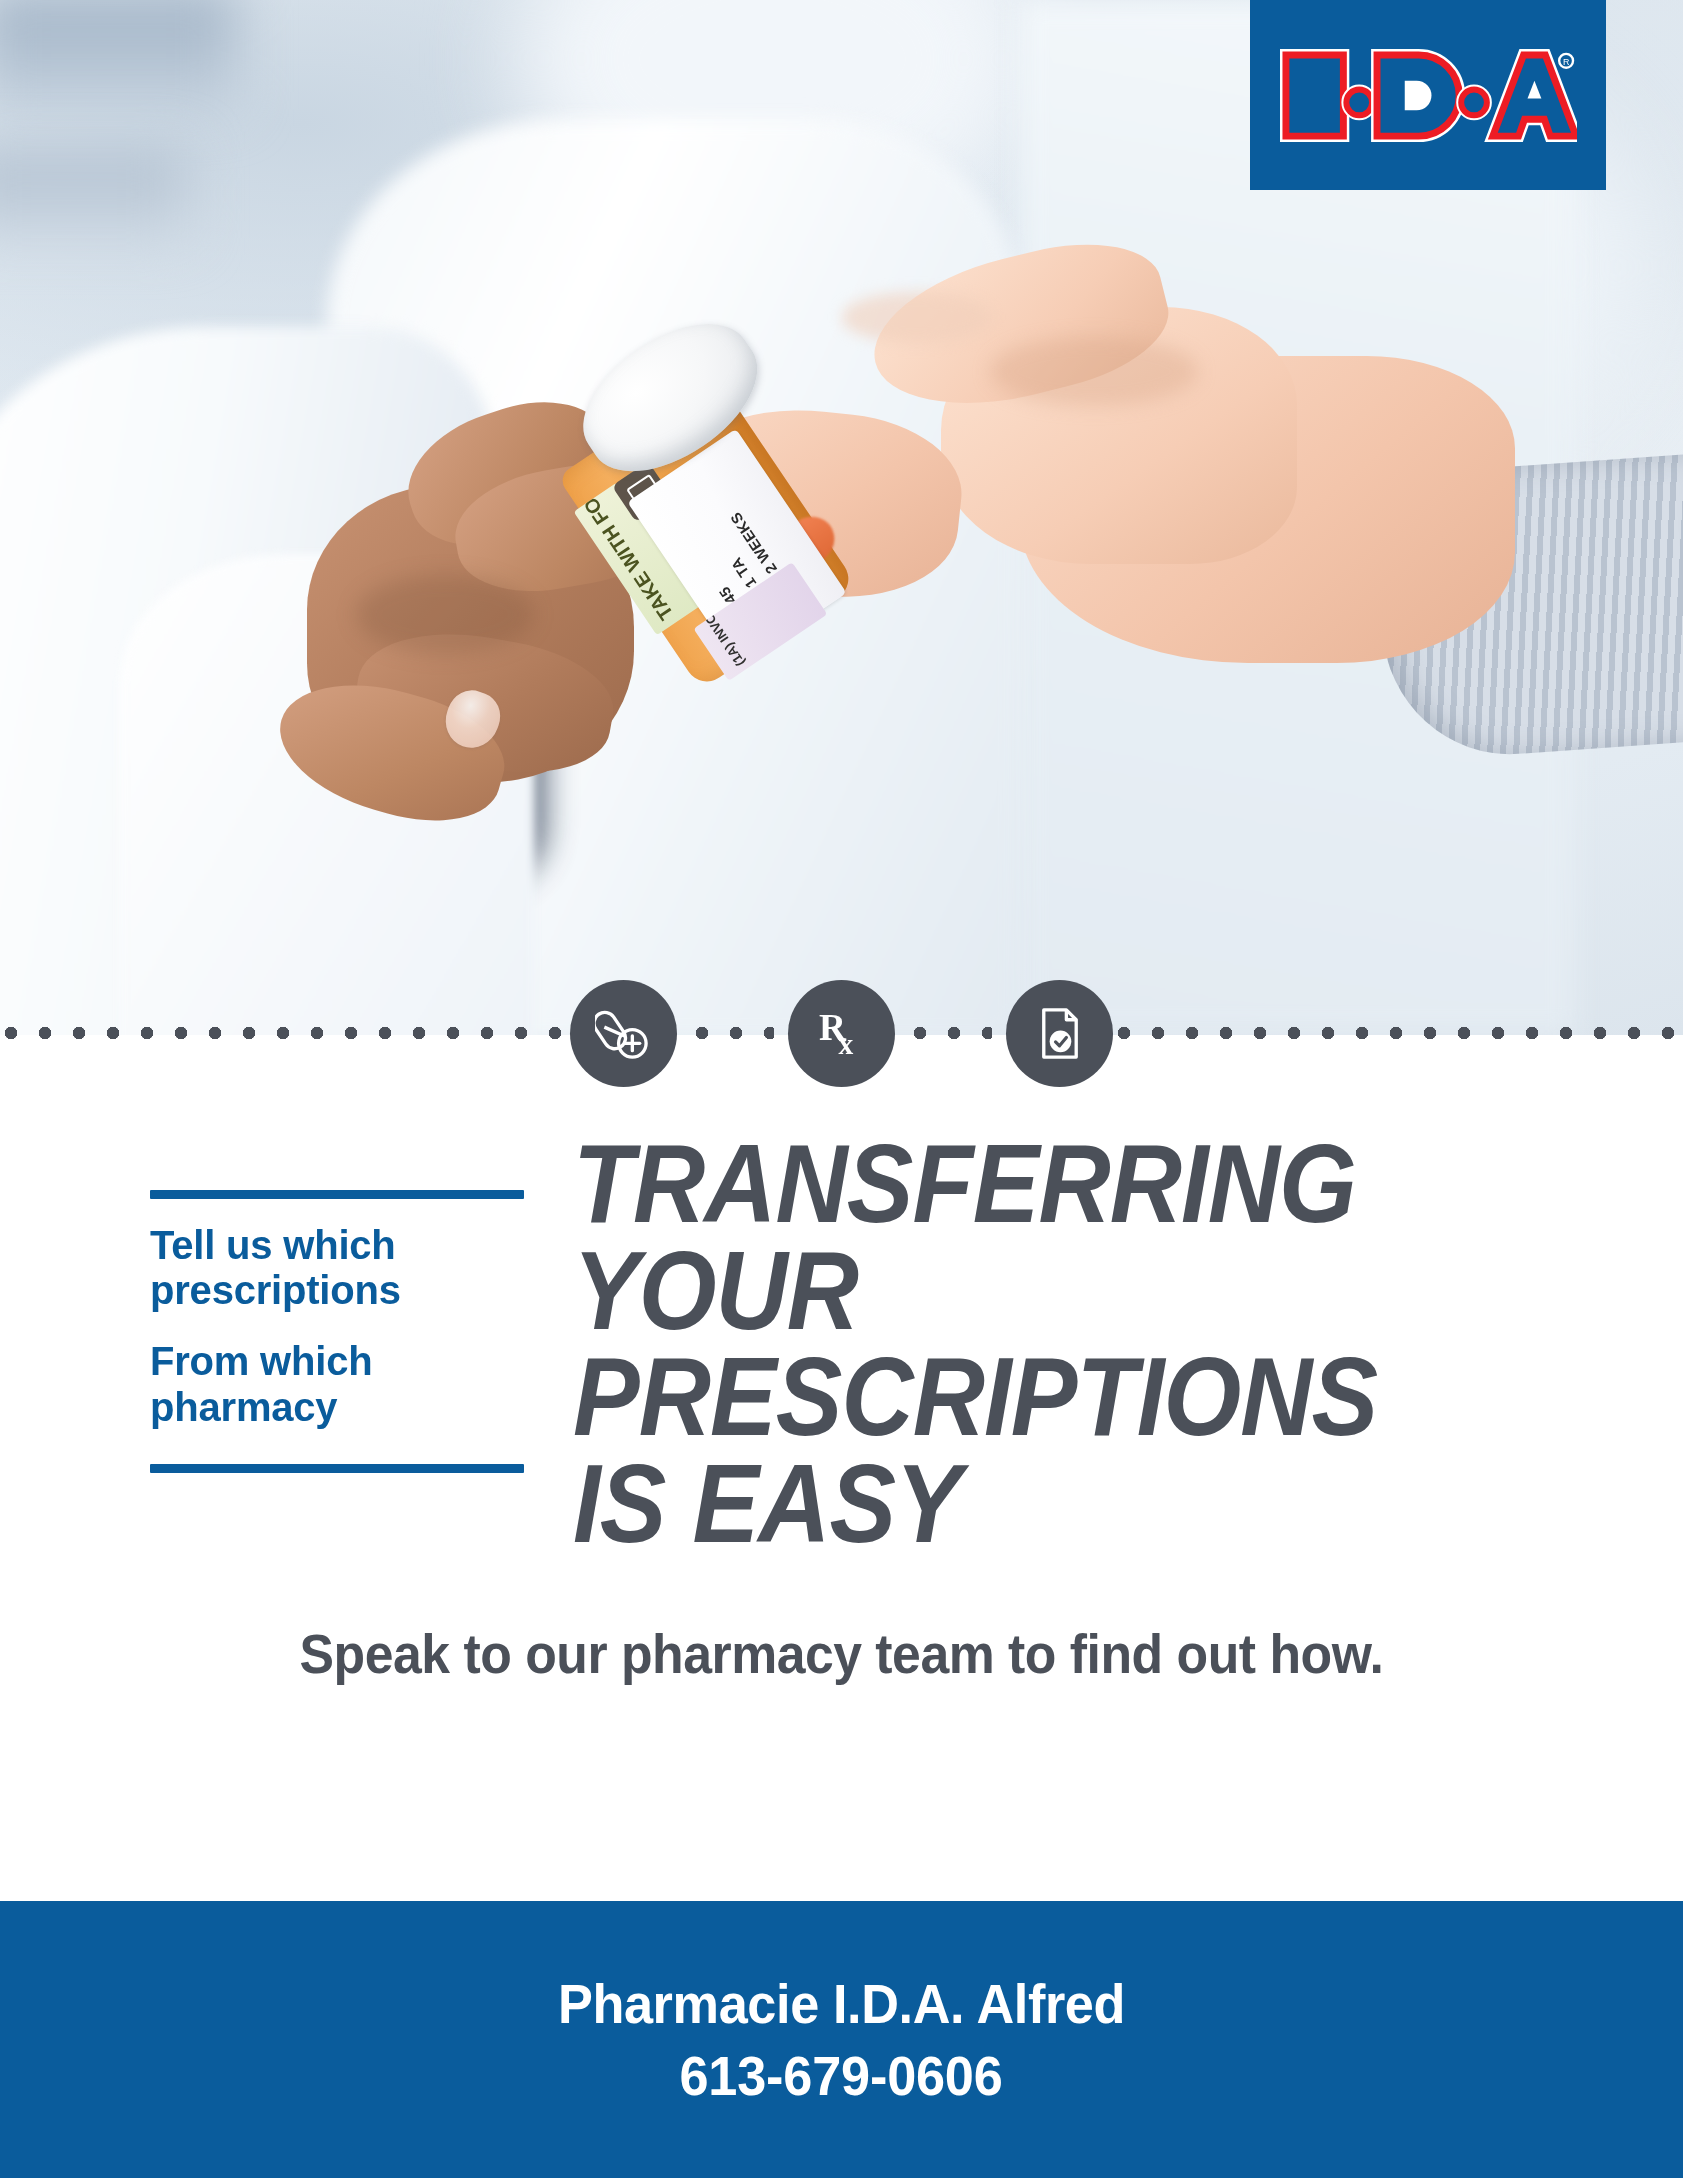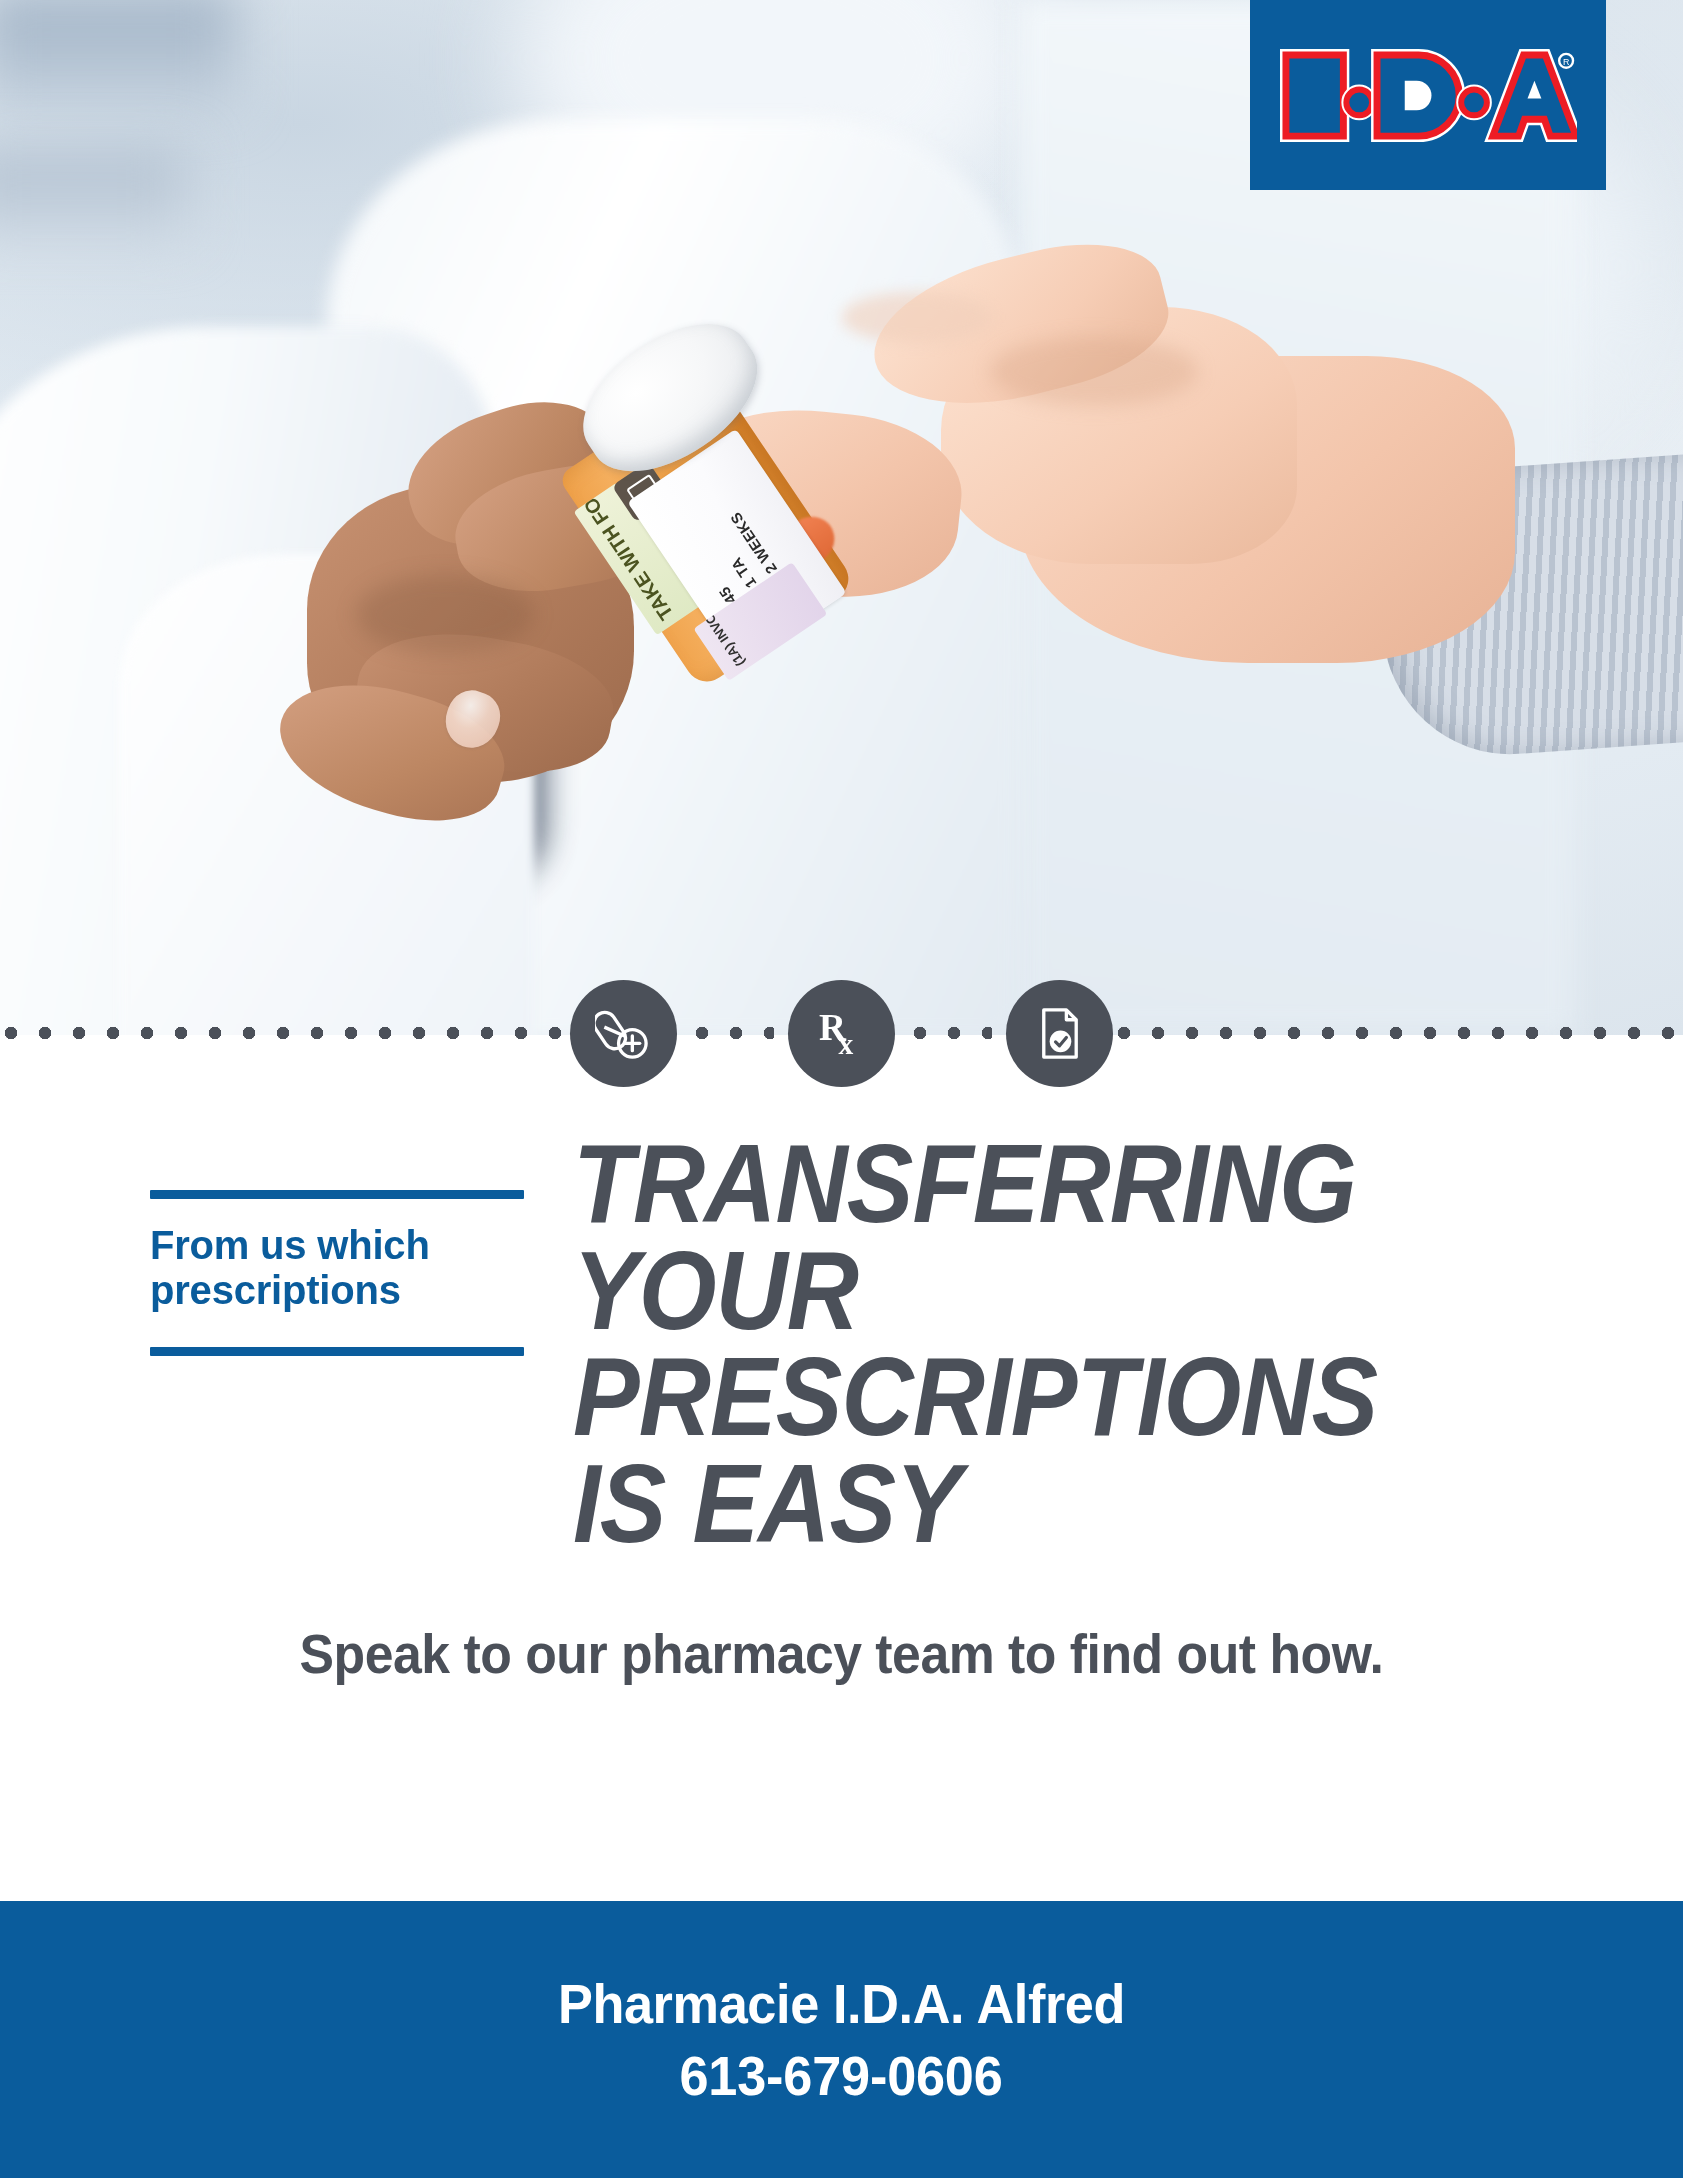--- a/index.html
+++ b/index.html
@@ -383,21 +383,22 @@
 
   <div class="dots"></div>
 </div>
 
 <div class="content">
   <div class="cols">
 
     <div class="left-col">
       <div class="rule"></div>
       <div class="steps">
-        <div class="step">From us which prescriptions</div>
+        <div class="step">Tell us which prescriptions</div>
+        <div class="step">From which pharmacy</div>
       </div>
       <div class="rule rule-bottom"></div>
     </div>
 
     <div class="right-col">
       <div class="headline">TRANSFERRING
 YOUR
 PRESCRIPTIONS
 IS EASY</div>
     </div>

